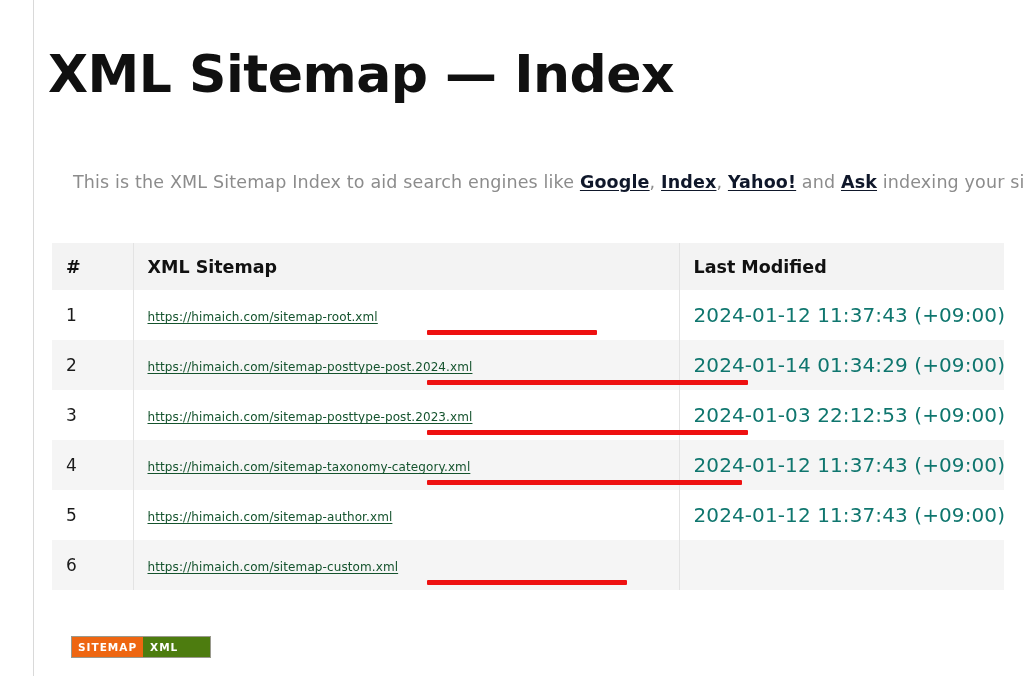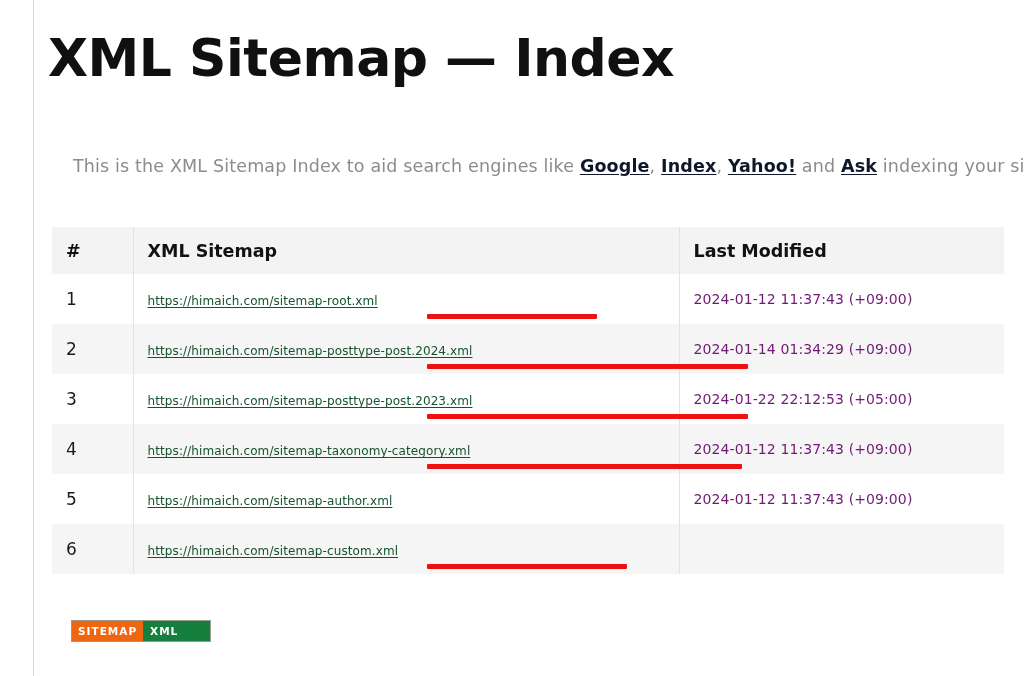--- a/index.html
+++ b/index.html
@@ -29,21 +29,21 @@
     left: 33px;
     top: 0;
     width: 1px;
     height: 676px;
     background: #d9d9d9;
   }
 
   .content {
     position: absolute;
     left: 48px;
-    top: 0;
+    top: 16px;
     width: 976px;
     height: 628px;
     text-decoration: underline;
   }
 
   .page-title {
     position: absolute;
     left: 0;
     top: 27px;
     margin: 0;
@@ -111,22 +111,22 @@
     border-left: 1px solid #e3e3e3;
   }
   .sitemap-table tbody tr.odd td  { background: #ffffff; }
   .sitemap-table tbody tr.even td { background: #f5f5f5; }
 
   .sitemap-table tbody td.col-num {
     font-size: 17px;
     color: #1b1b1b;
   }
   .sitemap-table tbody td.col-date {
-    font-size: 14px;
-    color: #701a75;
+    font-size: 20px;
+    color: #0f766e;
     letter-spacing: 0.1px;
     white-space: nowrap;
   }
 
   .url-cell { position: relative; }
   .url-link {
     color: #14532d;
     text-decoration: underline;
     text-underline-offset: 2px;
     text-decoration-thickness: 1px;
@@ -171,21 +171,21 @@
     color: #ffffff;
     font-size: 10.5px;
     font-weight: 700;
     letter-spacing: 1px;
     display: flex;
     align-items: center;
     padding: 6px 6px;
     font-family: "DejaVu Sans", "Liberation Sans", sans-serif;
   }
   .badge-right {
-    background: #15803d;
+    background: #4d7c0f;
     color: #ffffff;
     font-size: 10.5px;
     font-weight: 700;
     letter-spacing: 1px;
     display: flex;
     align-items: center;
     padding: 0 7px;
     flex: 1;
   }
   .footer-text a {
@@ -231,21 +231,21 @@
             <td class="col-date">2024-01-12 11:37:43 (+09:00)</td>
           </tr>
           <tr class="even">
             <td class="col-num">2</td>
             <td class="col-url url-cell"><a class="url-link" href="#">https://himaich.com/sitemap-posttype-post.2024.xml</a><span class="red-mark" style="left: 293px; width: 321px; background: rgb(238, 17, 17);"></span></td>
             <td class="col-date">2024-01-14 01:34:29 (+09:00)</td>
           </tr>
           <tr class="odd">
             <td class="col-num">3</td>
             <td class="col-url url-cell"><a class="url-link" href="#">https://himaich.com/sitemap-posttype-post.2023.xml</a><span class="red-mark" style="left: 293px; width: 321px; background: rgb(238, 17, 17);"></span></td>
-            <td class="col-date">2024-01-22 22:12:53 (+05:00)</td>
+            <td class="col-date">2024-01-03 22:12:53 (+09:00)</td>
           </tr>
           <tr class="even">
             <td class="col-num">4</td>
             <td class="col-url url-cell"><a class="url-link" href="#">https://himaich.com/sitemap-taxonomy-category.xml</a><span class="red-mark" style="left: 293px; width: 315px; background: rgb(238, 17, 17);"></span></td>
             <td class="col-date">2024-01-12 11:37:43 (+09:00)</td>
           </tr>
           <tr class="odd">
             <td class="col-num">5</td>
             <td class="col-url url-cell"><a class="url-link" href="#">https://himaich.com/sitemap-author.xml</a></td>
             <td class="col-date">2024-01-12 11:37:43 (+09:00)</td>

